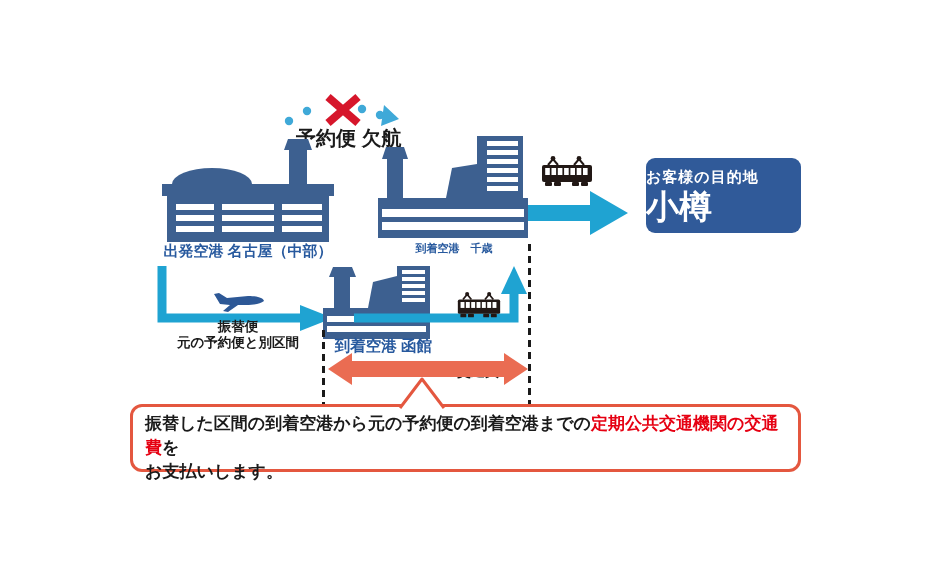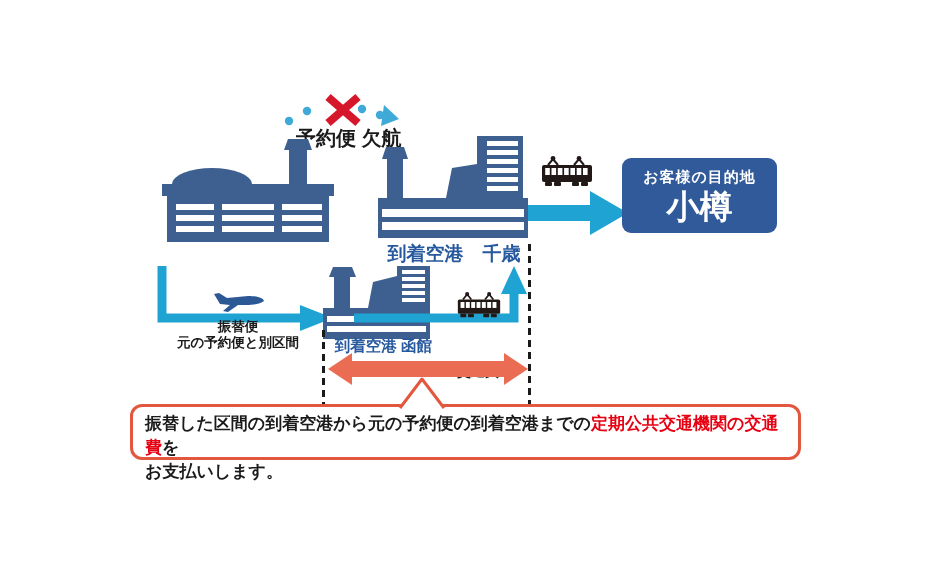--- a/index.html
+++ b/index.html
@@ -15,21 +15,21 @@
   .lbl{color:var(--label);font-weight:bold;white-space:nowrap;}
   .blk{color:var(--text);font-weight:bold;white-space:nowrap;}
   .ctr{text-align:center;}
   
   .f-b{fill:var(--building);} .f-w{fill:#fff;} .f-a{fill:var(--arrow);}
   .s-a{stroke:var(--arrow);fill:none;} .f-t{fill:var(--train);}
   .s-t{stroke:var(--train);fill:none;} .f-s{fill:var(--salmon);}
   .s-x{stroke:var(--cancel);} .f-d{fill:var(--dot);} .f-p{fill:var(--plane);}
   .dash{width:3px;background:repeating-linear-gradient(to bottom,var(--text) 0 7px,transparent 7px 12px);}
   #dest-box{background:var(--dest_bg);border-radius:9px;color:#fff;display:flex;
-    flex-direction:column;align-items:center;justify-content:center;gap:3px;}
+    flex-direction:column;align-items:flex-start;justify-content:center;gap:3px;margin-left:24px;}
   #dest-box .t1{font-size:15px;font-weight:bold;letter-spacing:1px;}
   #dest-box .t2{font-size:33px;font-weight:bold;line-height:1;}
   #note-box{background:#fff;border:3px solid var(--bubble_border);border-radius:12px;
     padding:5px 12px;font-size:17px;line-height:24px;font-weight:600;color:var(--text);z-index:1;}
   #note-box .hl{color:var(--highlight);}
   #note-tail{z-index:2;}
   #note-tail path{fill:#fff;stroke:var(--bubble_border);stroke-width:3;stroke-linejoin:round;}
 </style>
 </head>
 <body>
@@ -60,39 +60,40 @@
         <rect x="64" y="68" width="52" height="6"></rect>
         <rect x="124" y="68" width="40" height="6"></rect>
       <rect x="18" y="79" width="38" height="6"></rect>
         <rect x="64" y="79" width="52" height="6"></rect>
         <rect x="124" y="79" width="40" height="6"></rect>
       <rect x="18" y="90" width="38" height="6"></rect>
         <rect x="64" y="90" width="52" height="6"></rect>
         <rect x="124" y="90" width="40" height="6"></rect>
     </g>
   </svg>
+  <div class="abs lbl ctr" style="left:150px;top:242px;width:196px;font-size:15px;">出発空港 名古屋（中部）</div>
 
   <svg class="abs" style="left:378px;top:134px;" width="152" height="106" viewBox="0 0 152 106">
     <polygon class="f-b" points="4,25 30,25 26,13 8,13"></polygon>
     <rect class="f-b" x="9" y="25" width="16" height="39"></rect>
     <polygon class="f-b" points="68,64 74,34 99,30 99,64"></polygon>
     <rect class="f-b" x="99" y="2" width="46" height="62"></rect>
     <g class="f-w">
       <rect x="109" y="7" width="31" height="5"></rect>
         <rect x="109" y="16" width="31" height="5"></rect>
       <rect x="109" y="25" width="31" height="5"></rect>
         <rect x="109" y="34" width="31" height="5"></rect>
       <rect x="109" y="43" width="31" height="5"></rect>
         <rect x="109" y="52" width="31" height="5"></rect>
     </g>
     <rect class="f-b" x="0" y="64" width="150" height="40"></rect>
     <rect class="f-w" x="4" y="75" width="142" height="8"></rect>
     <rect class="f-w" x="4" y="88" width="142" height="8"></rect>
   </svg>
-  <div class="abs lbl ctr" style="left:380px;top:241px;width:148px;font-size:19px;">到着空港　千歳</div>
+  <div class="abs lbl ctr" style="left:380px;top:241px;width:148px;font-size:11px;">到着空港　千歳</div>
 
   <svg class="abs" style="left:541px;top:155px;" width="52" height="34" viewBox="0 0 52 34">
     <path class="s-t" d="M7,10 L12,4 L17,10" stroke-width="2"></path>
     <path class="s-t" d="M33,10 L38,4 L43,10" stroke-width="2"></path>
     <circle class="f-t" cx="12" cy="3.5" r="2.4"></circle>
       <circle class="f-t" cx="38" cy="3.5" r="2.4"></circle>
     <rect class="f-t" x="1" y="10" width="50" height="17" rx="2"></rect>
     <g class="f-w">
       <rect x="4.2" y="13" width="4.6" height="7"></rect>
         <rect x="10.5" y="13" width="4.6" height="7"></rect>
@@ -179,21 +180,21 @@
   </svg>
   <div class="abs blk ctr" style="left:447px;top:323px;width:62px;font-size:14px;margin-top:40px;">交通費</div>
 
   <div class="abs dash" style="left:322px;top:330px;height:74px;"></div>
   <div class="abs dash" style="left:528px;top:244px;height:160px;"></div>
 
   <svg class="abs" style="left:324px;top:348px;" width="208" height="42" viewBox="0 0 208 42">
     <polygon class="f-s" points="4,21 28,5 28,13 180,13 180,5 204,21 180,37 180,29 28,29 28,37"></polygon>
   </svg>
 
-  <div id="note-box" class="abs" style="left:130px;top:404px;width:671px;height:56px;">
+  <div id="note-box" class="abs" style="left:130px;top:404px;width:671px;height:68px;">
     <div><span>振替した区間の到着空港から元の予約便の到着空港までの</span><span class="hl">定期公共交通機関の交通費</span><span>を</span></div>
     <div>お支払いします。</div>
   </div>
   <svg id="note-tail" class="abs" style="left:396px;top:374px;" width="52" height="36" viewBox="0 0 52 36">
     <path d="M4,34 L26,5 L48,34"></path>
   </svg>
 
 </div>
 
 </body></html>

